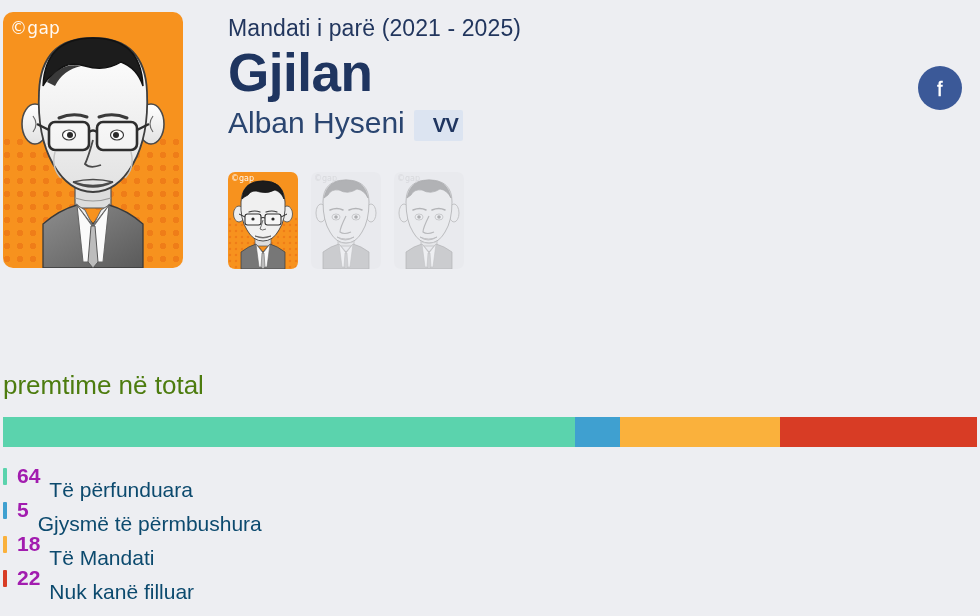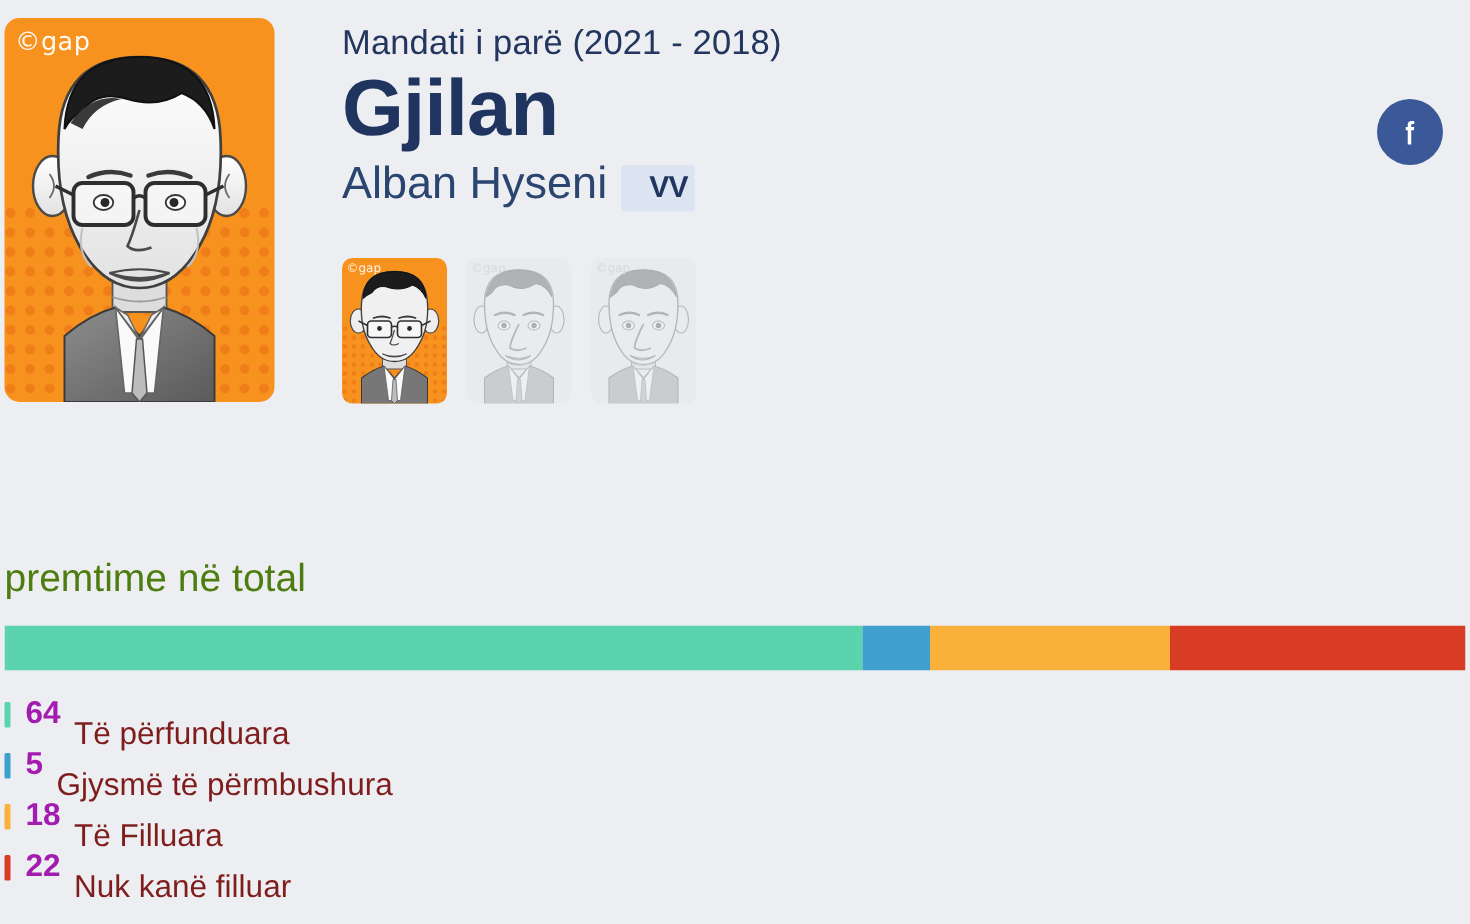--- a/index.html
+++ b/index.html
@@ -95,21 +95,21 @@
   .seg { height: 100%; }
 
   
   .legend { position: absolute; left: 3px; top: 459px; width: 600px; }
   .legend-row { display: flex; align-items: center; height: 34px; }
   .bullet { width: 4px; height: 17px; border-radius: 1px; flex: none; }
   .lg-count {
     font-size: 21px; font-weight: bold; color: #a21caf;
     margin-left: 10px; line-height: 24px;
   }
-  .lg-label { font-size: 21px; color: #7f1d1d; margin-left: 9px; line-height: 24px; margin-top: 28px; }
+  .lg-label { font-size: 21px; color: #0c4a6e; margin-left: 9px; line-height: 24px; margin-top: 28px; }
 </style>
 </head>
 <body>
 
 <div class="page">
 
   <div class="portrait-card">
     <div class="halftone"></div>
     <svg class="portrait-svg" viewBox="0 0 180 256">
       <defs>
@@ -164,21 +164,21 @@
       <path d="M70 170 q20 -5 40 0" fill="none" stroke="#4a4a4a" stroke-width="1.4"></path>
 
       <path d="M72 186 q18 6 36 0" fill="none" stroke="#9a9a9a" stroke-width="1.2"></path>
       <path d="M52 140 q-4 16 6 26" fill="none" stroke="#c2c2c2" stroke-width="1.4"></path>
       <path d="M128 140 q4 16 -6 26" fill="none" stroke="#c2c2c2" stroke-width="1.4"></path>
     </svg>
     <div class="watermark">©gap</div>
   </div>
 
   <div class="header">
-    <div class="mandate">Mandati i parë (2021 - 2018)</div>
+    <div class="mandate">Mandati i parë (2021 - 2025)</div>
     <div class="city">Gjilan</div>
     <div class="mayor-row">
       <span class="mayor-name">Alban Hyseni</span>
       <span class="party-badge">VV</span>
     </div>
   </div>
 
   <div class="thumbs">
 
     <div class="thumb">
@@ -277,21 +277,21 @@
       <span class="lg-label">Të përfunduara</span>
     </div>
     <div class="legend-row">
       <span class="bullet" style="background: rgb(63, 160, 208);"></span>
       <span class="lg-count">5</span>
       <span class="lg-label">Gjysmë të përmbushura</span>
     </div>
     <div class="legend-row">
       <span class="bullet" style="background: rgb(250, 177, 60);"></span>
       <span class="lg-count">18</span>
-      <span class="lg-label">Të Filluara</span>
+      <span class="lg-label">Të Mandati</span>
     </div>
     <div class="legend-row">
       <span class="bullet" style="background: rgb(216, 60, 37);"></span>
       <span class="lg-count">22</span>
       <span class="lg-label">Nuk kanë filluar</span>
     </div>
   </div>
 
 </div>
 

